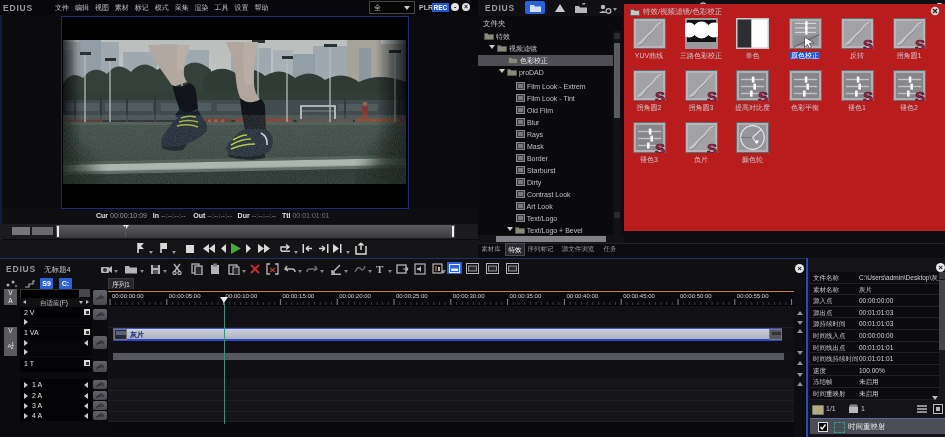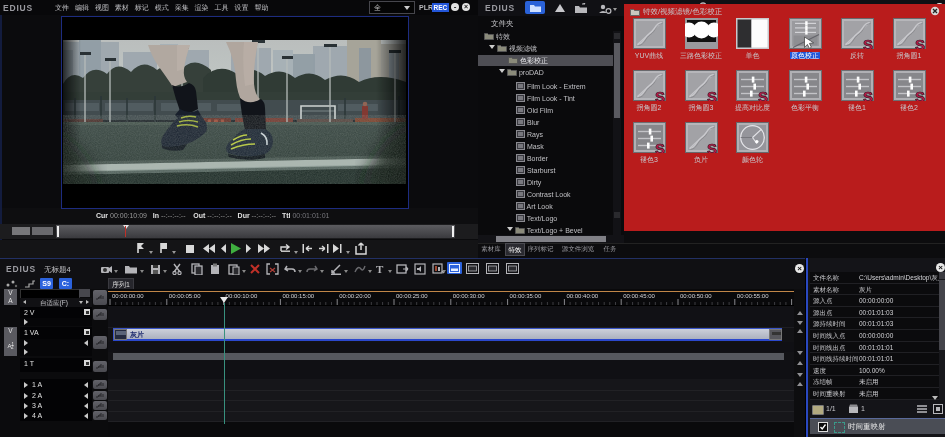--- a/index.html
+++ b/index.html
@@ -294,21 +294,21 @@
       <rect x="7" y="7" width="4" height="4" fill="#b8b8bc"></rect>
     </svg>
     <div class="a" style="left:206px;top:8px;width:0;height:0;border-left:2.5px solid transparent;border-right:2.5px solid transparent;border-top:3px solid #999;"></div>
     <svg class="a" style="left:219px;top:2px" width="11" height="12" viewBox="0 0 11 12">
       <rect x="2" y="5" width="8" height="6" fill="#b8b8bc"></rect>
       <path d="M3.5,5 L3.5,3 Q3.5,1 6,1 Q8.5,1 8.5,3 L8.5,5" stroke="#b8b8bc" stroke-width="1.4" fill="none"></path>
     </svg>
   <div class="a" style="left:457px;top:3px;width:9px;height:9px;border-radius:50%;background:#e8e8e8;color:#111;font-size:8px;line-height:9px;text-align:center;font-weight:bold;">×</div>
 
   <div class="a" style="left:0;top:16px;width:146px;height:226px;background:#0a0a0c;">
-    <div class="a tx" style="left:13px;top:3px;font-size:7.5px;color:#c4c4c8;">文件夹</div>
+    <div class="a tx" style="left:5px;top:3px;font-size:7.5px;color:#c4c4c8;">文件夹</div>
     <div class="a" id="fxtree" style="left:0;top:13px;width:137px;height:206px;overflow:hidden;">
         <div class="a" style="left:0;top:2px;width:137px;height:11px;">
           <span style="position:absolute;left:6px;top:1px;font-size:7px;color:#c0c0c4;white-space:nowrap"><svg width="10" height="8" viewBox="0 0 10 8" style="vertical-align:-1px">
               <path d="M0.5,1.5 L3.5,1.5 L4.5,2.5 L9.5,2.5 L9.5,7.5 L0.5,7.5 Z" fill="#8a8a7a" stroke="#555"></path>
             </svg> 特效</span>
         </div>
         <div class="a" style="left:0;top:14px;width:137px;height:11px;">
           <span style="position:absolute;left:12px;top:1px;font-size:7px;color:#c0c0c4;white-space:nowrap"><span style="display:inline-block;width:0;height:0;border-top:3px solid transparent;border-bottom:3px solid transparent;border-left:4px solid #ccc;transform:rotate(90deg);margin-right:3px;vertical-align:1px"></span><svg width="10" height="8" viewBox="0 0 10 8" style="vertical-align:-1px">
               <path d="M0.5,1.5 L3.5,1.5 L4.5,2.5 L9.5,2.5 L9.5,7.5 L0.5,7.5 Z" fill="#8a8a7a" stroke="#555"></path>
             </svg> 视频滤镜</span>

